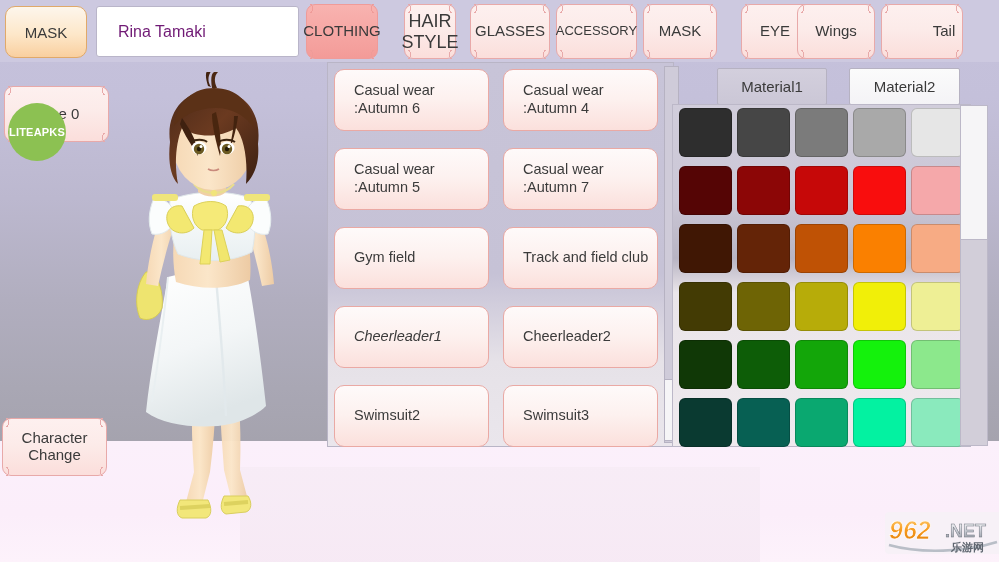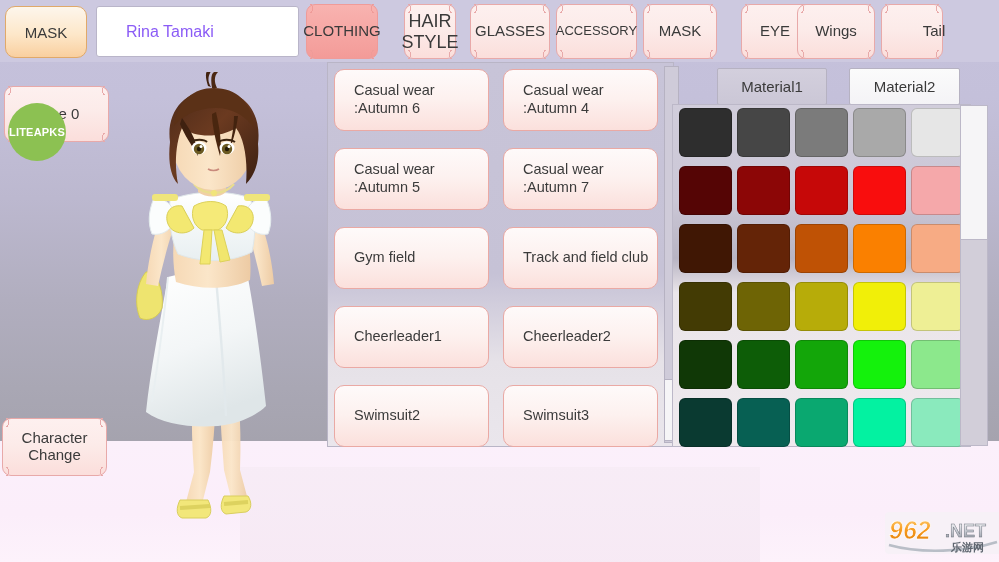--- a/index.html
+++ b/index.html
@@ -47,22 +47,22 @@
   .ticket::after{bottom:-1px;}
 
   
   .topbar{position:absolute;left:0;top:0;width:999px;height:62px;background:#cdc9e0;}
   .back-btn{position:absolute;left:5px;top:6px;width:80px;height:50px;
     border:1px solid #e0a96a;border-radius:10px;
     background:linear-gradient(180deg,#fdf6ec 0%,#fde7c9 55%,#f9cf9f 100%);
     display:flex;align-items:center;justify-content:center;font-size:15px;color:#3a3a3a;}
   .name-field{position:absolute;left:96px;top:6px;width:203px;height:51px;
     background:#fff;border:1px solid #b9b5c9;border-radius:3px;
-    display:flex;align-items:center;padding-left:29px;box-sizing:border-box;
-    font-size:16px;color:#8b5cf6;}
+    display:flex;align-items:center;padding-left:21px;box-sizing:border-box;
+    font-size:16px;color:#701a75;}
 
   .tabs{position:absolute;left:306px;top:4px;height:55px;}
   .tab{position:absolute;top:0;height:55px;font-size:15px;padding:0 4px;box-sizing:border-box;}
   .tab.sel{background:linear-gradient(180deg,#f8b3b0 0%,#f6a7a4 50%,#f39b98 100%);border-color:#ef9b98;}
   .tab.sel::before,.tab.sel::after{
     background:
       radial-gradient(circle at 0 50%, transparent 0 6px, #ef9b98 6px 7px, transparent 7px),
       radial-gradient(circle at 100% 50%, transparent 0 6px, #ef9b98 6px 7px, transparent 7px);}
 
   
@@ -230,21 +230,21 @@
         </div>
         <div class="ticket tab" style="left: 337px; width: 74px;">
           <span style="white-space: pre-line;">MASK</span>
         </div>
         <div class="ticket tab" style="left: 423px; width: 68px; margin-left: 12px;">
           <span style="white-space: pre-line;">EYE</span>
         </div>
         <div class="ticket tab" style="left: 491px; width: 78px;">
           <span style="white-space: pre-line;">Wings</span>
         </div>
-        <div class="ticket tab" style="left: 575px; width: 62px; padding-left: 48px;">
+        <div class="ticket tab" style="left: 575px; width: 82px; padding-left: 48px;">
           <span style="white-space: pre-line;">Tail</span>
         </div>
       </div>
   </div>
 
   <div class="ticket face-btn">Face 0</div>
   <div class="liteapks">LITEAPKS</div>
 
   <div class="ticket charchange-btn">
     <span id="ccLabel" style="white-space:pre-line">Character
@@ -256,21 +256,21 @@
         <div class="cloth-item" style="left: 0px; top: 0px;">Casual wear
 :Autumn 6</div>
         <div class="cloth-item" style="left: 169px; top: 0px;">Casual wear
 :Autumn 4</div>
         <div class="cloth-item" style="left: 0px; top: 79px;">Casual wear
 :Autumn 5</div>
         <div class="cloth-item" style="left: 169px; top: 79px;">Casual wear
 :Autumn 7</div>
         <div class="cloth-item" style="left: 0px; top: 158px;">Gym field</div>
         <div class="cloth-item" style="left: 169px; top: 158px;">Track and field club</div>
-        <div class="cloth-item" style="left: 0px; top: 237px;">Cheerleader1</div>
+        <div class="cloth-item" style="left: 0px; top: 237px; font-style: italic;">Cheerleader1</div>
         <div class="cloth-item" style="left: 169px; top: 237px;">Cheerleader2</div>
         <div class="cloth-item" style="left: 0px; top: 316px;">Swimsuit2</div>
         <div class="cloth-item" style="left: 169px; top: 316px;">Swimsuit3</div>
       </div>
   </div>
   <div class="cloth-sb-track"></div>
   <div class="cloth-sb-thumb"></div>
 
   <div class="mat-btn mat1">Material1</div>
   <div class="mat-btn mat2">Material2</div>

